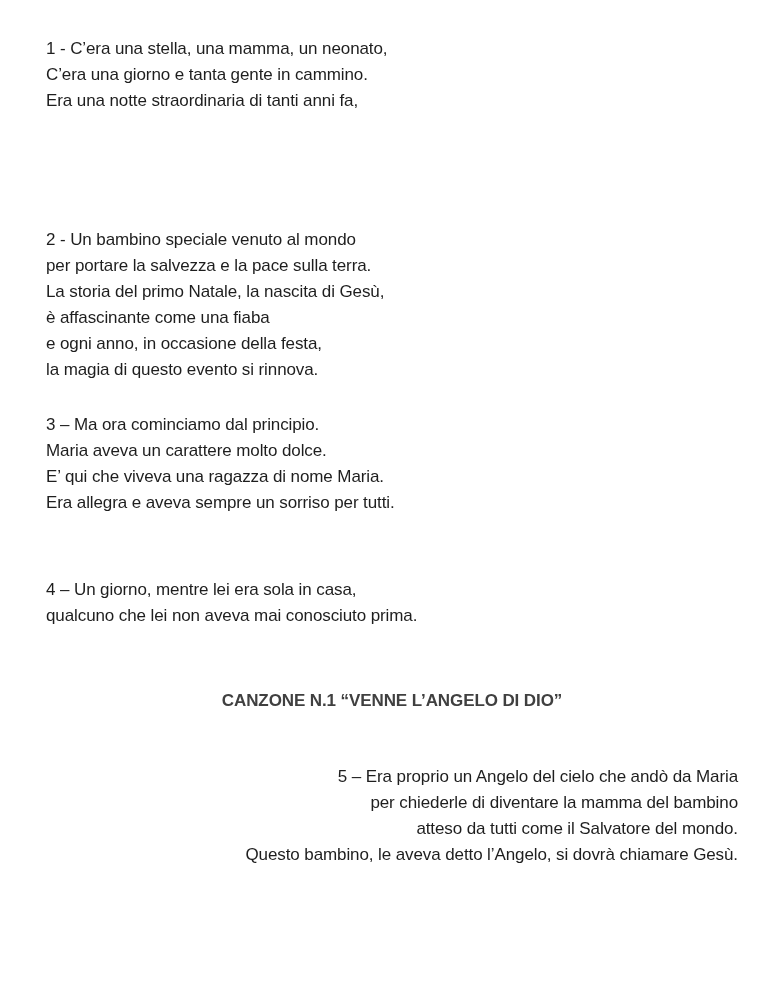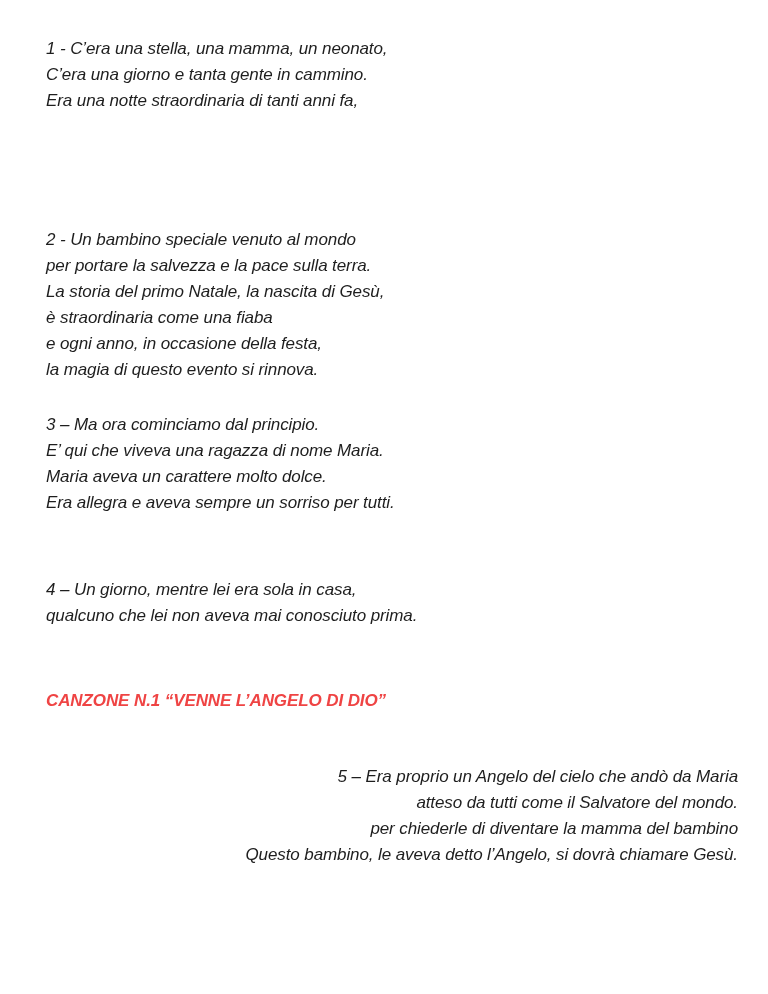--- a/index.html
+++ b/index.html
@@ -7,41 +7,41 @@
     padding: 0;
     background: #ffffff;
   }
   .page {
     position: relative;
     width: 768px;
     height: 924px;
     background: #ffffff;
     overflow: hidden;
     font-family: "Liberation Sans", sans-serif;
-    font-style: italic;
   }
   .block {
     position: absolute;
     left: 46px;
     right: 30px;
   }
   .para .line {
     font-size: 17px;
     line-height: 26px;
     color: #1e1e1e;
     letter-spacing: -0.1px;
     white-space: nowrap;
   }
   .heading {
     font-size: 17px;
     line-height: 24px;
     font-weight: bold;
-    color: #ef4444;
+    color: #404040;
     letter-spacing: -0.1px;
     white-space: nowrap;
+    text-align: center;
   }
   .p1 { top: 36px; }
   .p2 { top: 227px; }
   .p3 { top: 412px; }
   .p4 { top: 577px; }
   .h1 { top: 689px; }
   .p5 { top: 764px; text-align: right; }
 </style>
 </head>
 <body>
@@ -51,39 +51,39 @@
   <div class="block para p1">
     <div class="line">1 - C’era una stella, una mamma, un neonato,</div>
     <div class="line">C’era una giorno e tanta gente in cammino.</div>
     <div class="line">Era una notte straordinaria di tanti anni fa,</div>
   </div>
 
   <div class="block para p2">
     <div class="line">2 - Un bambino speciale venuto al mondo</div>
     <div class="line">per portare la salvezza e la pace sulla terra.</div>
     <div class="line">La storia del primo Natale, la nascita di Gesù,</div>
-    <div class="line">è straordinaria come una fiaba</div>
+    <div class="line">è affascinante come una fiaba</div>
     <div class="line">e ogni anno, in occasione della festa,</div>
     <div class="line">la magia di questo evento si rinnova.</div>
   </div>
 
   <div class="block para p3">
     <div class="line">3 – Ma ora cominciamo dal principio.</div>
+    <div class="line">Maria aveva un carattere molto dolce.</div>
     <div class="line">E’ qui che viveva una ragazza di nome Maria.</div>
-    <div class="line">Maria aveva un carattere molto dolce.</div>
     <div class="line">Era allegra e aveva sempre un sorriso per tutti.</div>
   </div>
 
   <div class="block para p4">
     <div class="line">4 – Un giorno, mentre lei era sola in casa,</div>
     <div class="line">qualcuno che lei non aveva mai conosciuto prima.</div>
   </div>
 
   <div class="block heading h1">CANZONE N.1 “VENNE L’ANGELO DI DIO”</div>
 
   <div class="block para p5">
     <div class="line">5 – Era proprio un Angelo del cielo che andò da Maria</div>
+    <div class="line">per chiederle di diventare la mamma del bambino</div>
     <div class="line">atteso da tutti come il Salvatore del mondo.</div>
-    <div class="line">per chiederle di diventare la mamma del bambino</div>
     <div class="line">Questo bambino, le aveva detto l’Angelo, si dovrà chiamare Gesù.</div>
   </div>
 
 </div>
 
 </body></html>

